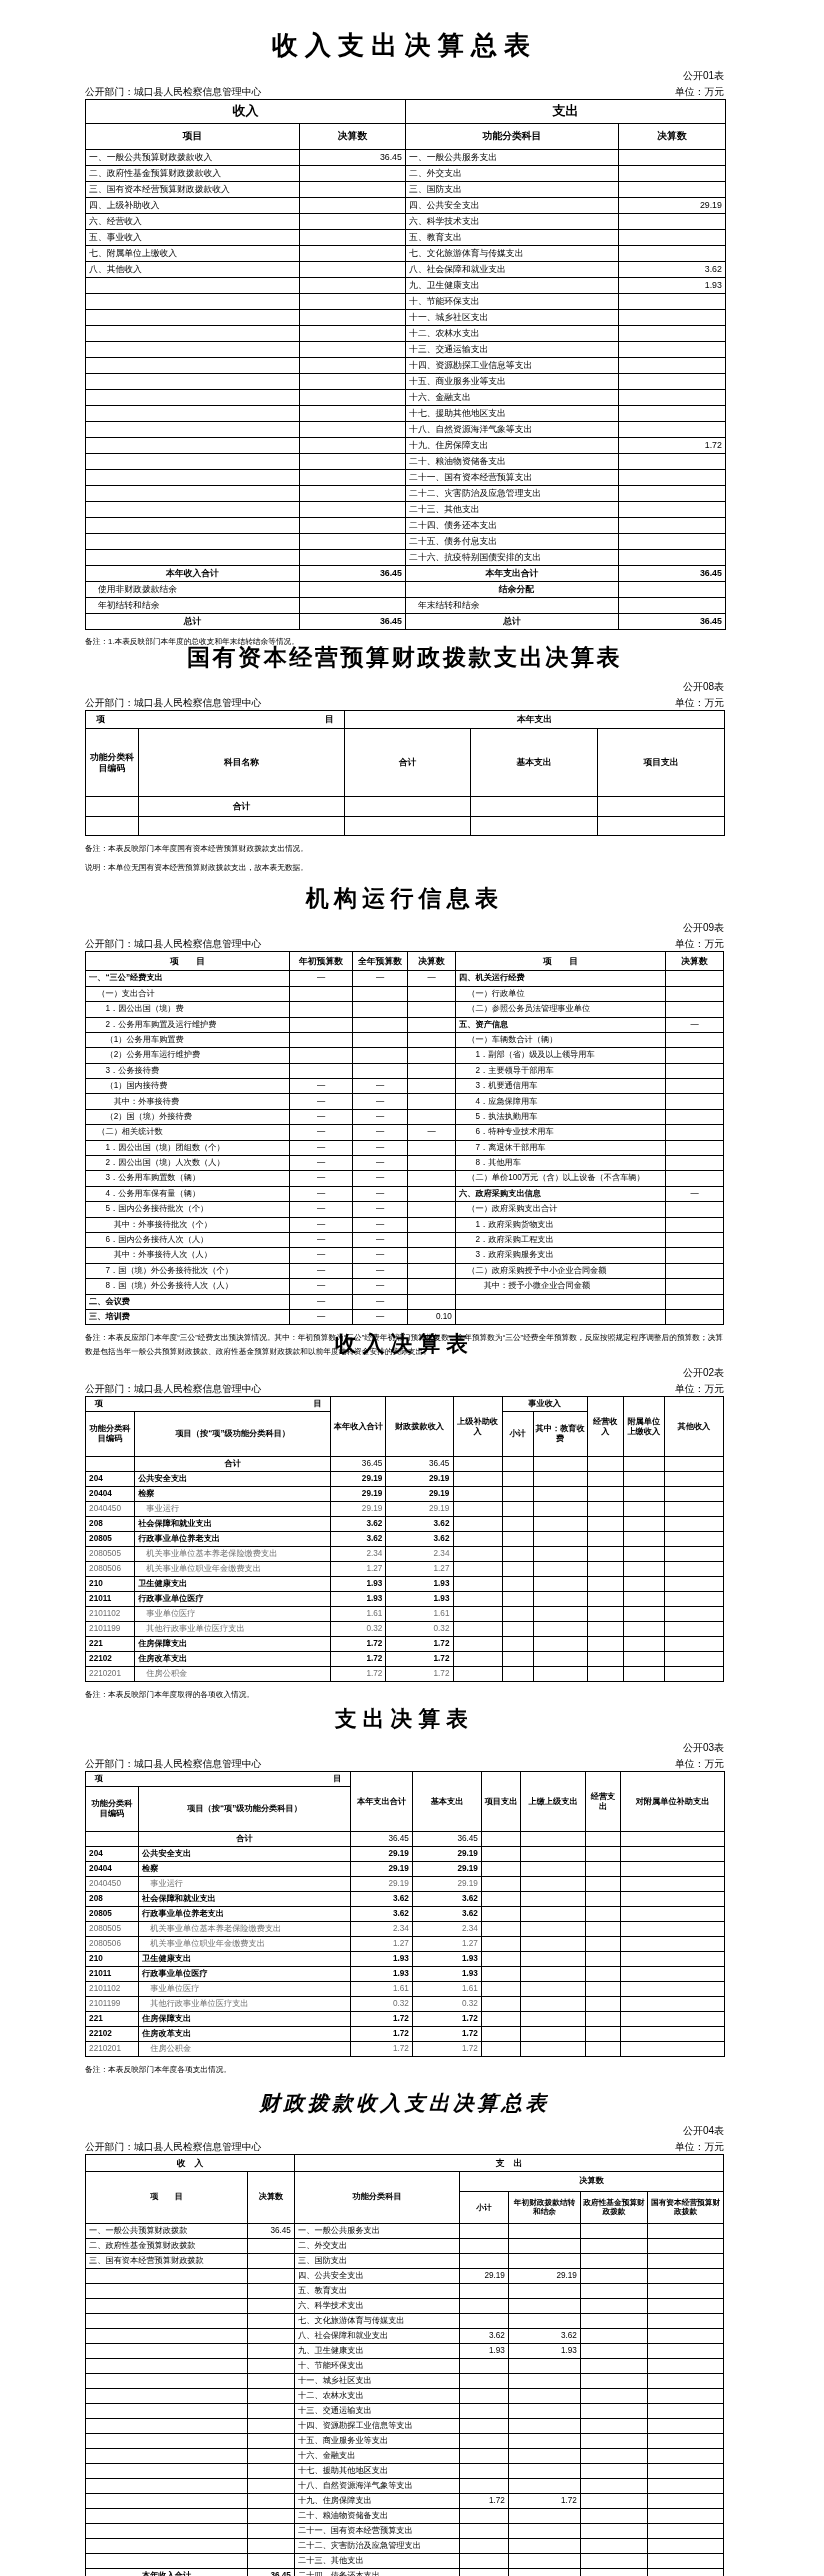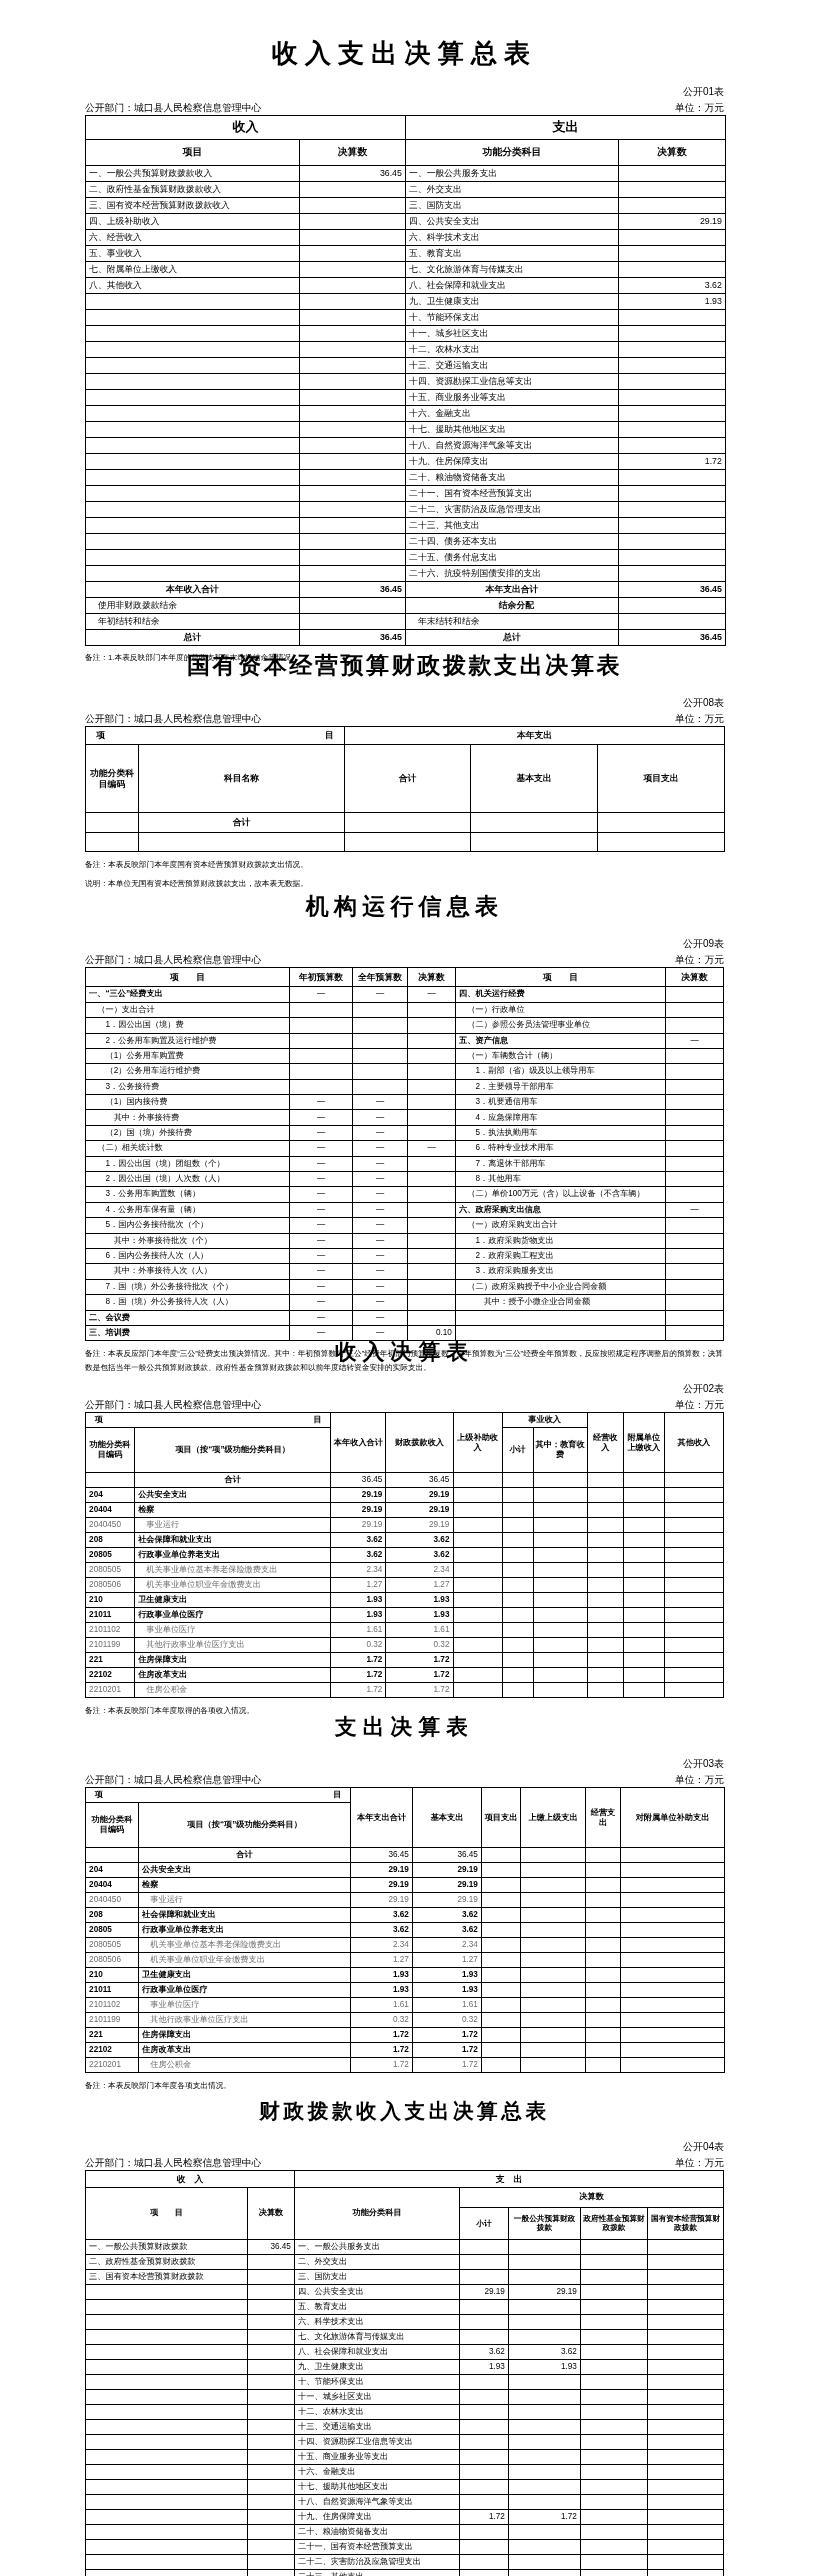--- a/index.html
+++ b/index.html
@@ -2,26 +2,26 @@
 <html style="font-size:8.2px"><head>
 <meta charset="utf-8">
 <style>
   html,body{margin:0;padding:0;background:#e9e7e2;}
   .page{position:relative;width:824px;height:3859px;background:#ffffff;
         font-family:"Liberation Sans","DejaVu Sans",sans-serif;color:#000;overflow:hidden;}
   .section{position:absolute;left:85px;width:639px;}
   #sec1{top:20.6px}  #sec2{top:635px} #sec3{top:876px} #sec4{top:1323px}
   #sec5{top:1698px}#sec6{top:2082px}
 
-  .tbl-title{text-align:center;font-weight:bold;margin:16px;line-height:1.25;}
+  .tbl-title{text-align:center;font-weight:bold;margin:8px;line-height:1.25;}
   #sec1 .tbl-title{font-size:26px;letter-spacing:7.2px;}
   #sec2 .tbl-title{font-size:23px;letter-spacing:2.6px;}
   #sec3 .tbl-title{font-size:23px;letter-spacing:5.2px;}
   #sec4 .tbl-title,#sec5 .tbl-title{font-size:21.6px;letter-spacing:6.2px;}
-  #sec6 .tbl-title{font-size:20.6px;letter-spacing:3.6px;}
+  #sec6 .tbl-title{font-size:20.6px;letter-spacing:3.6px;font-style:italic;}
 
   .sheet-no{text-align:right;font-size:10px;margin-top:6.2px;}
   .meta{display:flex;justify-content:space-between;align-items:flex-end;font-size:9.8px;margin:3.1px 0 0 0;}
 
   table{width:100%;border-collapse:collapse;table-layout:fixed;background:#fff;border:1.5px solid #000;}
   th,td{border:1px solid #000;padding:0.5px 3.1px;overflow:hidden;word-break:break-all;line-height:1.25;}
   th{font-weight:bold;text-align:center;font-size:8.8px;}
   thead th{border-bottom-width:1.5px;}
   td{white-space:pre-wrap;}
   .a-l{text-align:left}.a-r{text-align:right}
@@ -986,21 +986,21 @@
           <th colspan="5">支　出</th>
         </tr>
         <tr>
           <th rowspan="2">项　　目</th>
           <th rowspan="2">决算数</th>
           <th rowspan="2">功能分类科目</th>
           <th colspan="4">决算数</th>
         </tr>
         <tr>
           <th>小计</th>
-          <th>一般公共预算财政拨款</th>
+          <th>年初财政拨款结转和结余</th>
           <th>政府性基金预算财政拨款</th>
           <th>国有资本经营预算财政拨款</th>
         </tr>
       </thead>
       <tbody>
           <tr>
             <td class="a-l">一、一般公共预算财政拨款</td>
             <td class="a-r">36.45</td>
             <td class="a-l">一、一般公共服务支出</td>
             <td class="a-r"></td>

